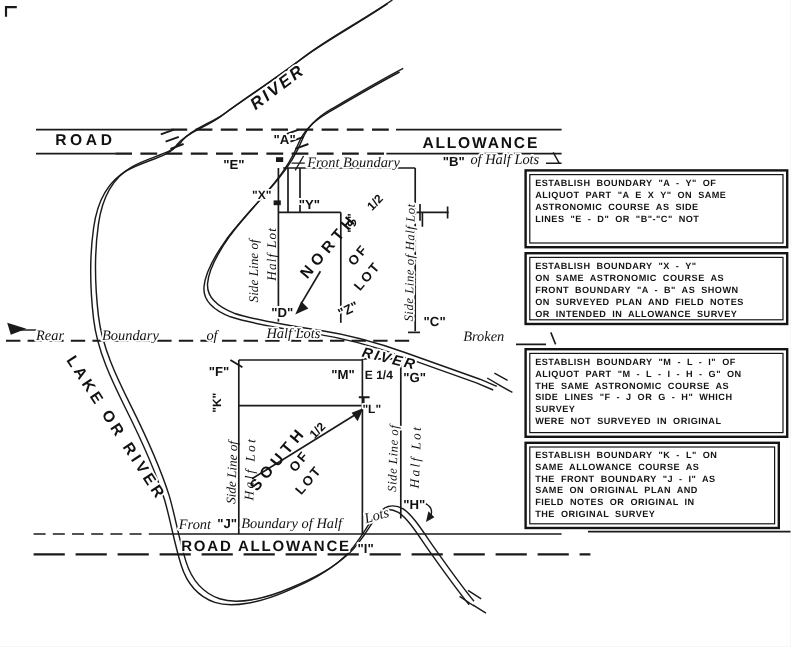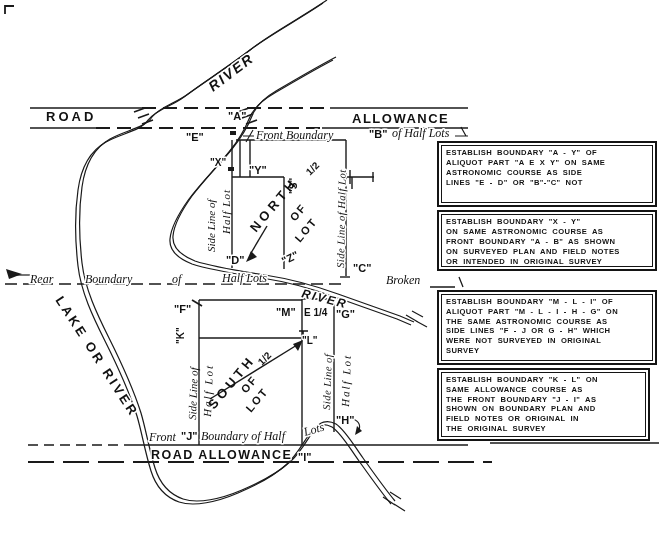--- a/index.html
+++ b/index.html
@@ -175,39 +175,39 @@
     <div class="note-line">LINES "E - D" OR "B"-"C" NOT</div>
   </div>
 </div>
 
 <div class="note n5" style="left:437px;top:210px;width:220px;height:61px;">
   <div class="note-inner">
     <div class="note-line">ESTABLISH BOUNDARY "X - Y"</div>
     <div class="note-line">ON SAME ASTRONOMIC COURSE AS</div>
     <div class="note-line">FRONT BOUNDARY "A - B" AS SHOWN</div>
     <div class="note-line">ON SURVEYED PLAN AND FIELD NOTES</div>
-    <div class="note-line">OR INTENDED IN ORIGINAL SURVEY</div>
+    <div class="note-line">OR INTENDED IN ALLOWANCE SURVEY</div>
   </div>
 </div>
 
 <div class="note n6" style="left:437px;top:290px;width:220px;height:75px;">
   <div class="note-inner">
     <div class="note-line">ESTABLISH BOUNDARY "M - L - I" OF</div>
     <div class="note-line">ALIQUOT PART "M - L - I - H - G" ON</div>
     <div class="note-line">THE SAME ASTRONOMIC COURSE AS</div>
     <div class="note-line">SIDE LINES "F - J OR G - H" WHICH</div>
+    <div class="note-line">SURVEY</div>
     <div class="note-line">WERE NOT SURVEYED IN ORIGINAL</div>
-    <div class="note-line">SURVEY</div>
   </div>
 </div>
 
 <div class="note n6" style="left:437px;top:368px;width:213px;height:73px;">
   <div class="note-inner">
     <div class="note-line">ESTABLISH BOUNDARY "K - L" ON</div>
     <div class="note-line">SAME ALLOWANCE COURSE AS</div>
     <div class="note-line">THE FRONT BOUNDARY "J - I" AS</div>
-    <div class="note-line">SHOWN ON BOUNDARY PLAN AND</div>
+    <div class="note-line">SAME ON ORIGINAL PLAN AND</div>
     <div class="note-line">FIELD NOTES OR ORIGINAL IN</div>
     <div class="note-line">THE ORIGINAL SURVEY</div>
   </div>
 </div>
 
 </div>
 
 </body></html>

